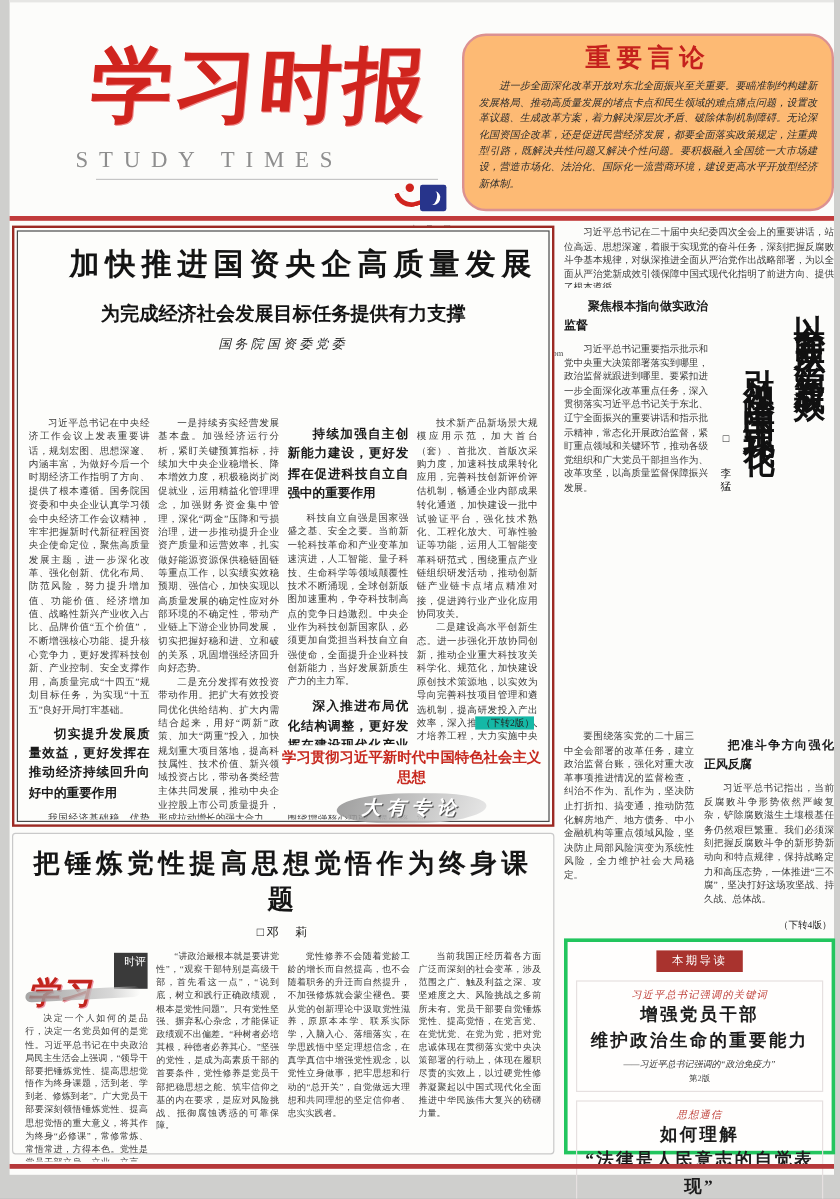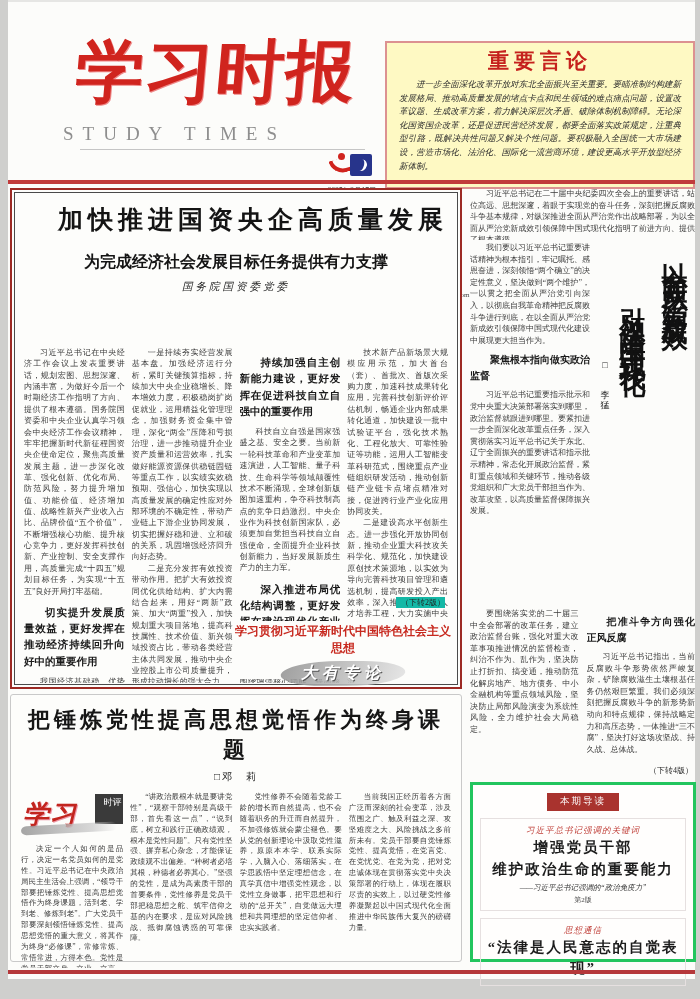--- a/index.html
+++ b/index.html
@@ -10,22 +10,22 @@
 
   
   .brand { position:absolute; left:55px; top:24px; width:306px; text-align:center;
            font-family:"DejaVu Sans",sans-serif; font-weight:bold; font-size:68px; line-height:1.35;
            color:#d0241e; transform:skewX(-5deg); letter-spacing:2px; text-shadow:1px 1px 0 #e88; }
   .brand-en { position:absolute; left:55px; top:121px; width:306px; text-align:left;
               font-size:19px; letter-spacing:9px; color:#8e8e8e; }
   .masthead-line { position:absolute; left:72px; top:147px; width:285px; border-top:1px solid #c5c5c5; }
 
   
-  .quotes { position:absolute; left:377px; top:39px; width:310px; height:148px;
-            border:2px solid #dc9191; border-radius:0; padding:4px 12px 0; background:#fef9c3; }
+  .quotes { position:absolute; left:377px; top:26px; width:310px; height:148px;
+            border:2px solid #dc9191; border-radius:20px; padding:4px 12px 0; background:#fdba74; }
   .quotes-title { text-align:center; color:#c5211d; font-weight:bold; font-size:21px; letter-spacing:5px;
                   font-family:"DejaVu Sans",sans-serif; }
   .quotes-body { margin-top:3px; font-size:8.5px; line-height:1.6; text-align:justify; text-indent:2em;
                  color:#2c2c2c; font-style:italic; }
 
   
   .infobar { position:absolute; left:4px; top:151px; width:680px; height:26px; display:flex; align-items:center; gap:7px;flex-direction:column; }
   .paperlogo { width:46px; height:26px; position:relative; flex:none; }
   .pl-square { position:absolute; right:3px; top:1px; width:22px; height:22px; background:#27348b; border-radius:2px; }
   .pl-white  { position:absolute; right:8px; top:6px; width:11px; height:12px; border-right:3px solid #fff;
@@ -89,21 +89,21 @@
   .d-page { font-size:7px; color:#444; margin-top:2px; }
 
   
   .botbox { position:absolute; left:2px; top:692px; width:452px; height:268px; border:1px solid #c9c9c9;
             border-radius:3px; padding:10px 10px 8px; background:#fdfdfb; }
   .b-h1 { text-align:center; font-size:22px; font-weight:bold; letter-spacing:4px; color:#161616; }
   .b-byline { text-align:center; font-size:10px; margin-top:5px; letter-spacing:2px; color:#222; }
   .b-cols { display:flex; gap:7px; margin-top:8px; height:176px; }
   .b-col { flex:1; overflow:hidden; font-size:7.5px; line-height:1.45; text-align:justify; color:#3b3b3b; }
   .b-logo { position:relative; height:48px; margin-bottom:4px; }
-  .bl-zh { position:absolute; left:2px; top:4px; font-family:"DejaVu Sans",sans-serif; font-weight:bold;
+  .bl-zh { position:absolute; left:2px; top:18px; font-family:"DejaVu Sans",sans-serif; font-weight:bold;
            font-style:italic; font-size:26px; color:#c2251e; letter-spacing:1px; text-shadow:1px 1px 0 #e9a; }
   .bl-swash { position:absolute; left:0; top:32px; width:96px; height:9px;
               background:linear-gradient(90deg,#8f8f8f,#cfcfcf 75%,rgba(207,207,207,0)); border-radius:6px/5px;
               transform:rotate(-3deg); opacity:.8; }
   .bl-tag { position:absolute; left:74px; top:2px; width:35px; height:30px; background:#3a3a3a; color:#fff;
             font-size:9px; line-height:1.25; text-align:center; padding-top:3px; font-family:"DejaVu Sans",sans-serif; }
   .botrule { position:absolute; left:0; top:968px; width:687px; height:4px; background:#b5383a; }
 </style>
 </head>
 <body>
@@ -176,21 +176,20 @@
           </div>
         </div>
       </div>
     </div>
 
     <div class="rtop rcol">
       <p>习近平总书记在二十届中央纪委四次全会上的重要讲话，站位高远、思想深邃，着眼于实现党的奋斗任务，深刻把握反腐败斗争基本规律，对纵深推进全面从严治党作出战略部署，为以全面从严治党新成效引领保障中国式现代化指明了前进方向、提供了根本遵循。</p>
     </div>
     <div class="rmid">
       <div class="r-col1 rcol">
-        <p>我们要以习近平总书记重要讲话精神为根本指引，牢记嘱托、感恩奋进，深刻领悟“两个确立”的决定性意义，坚决做到“两个维护”，一以贯之把全面从严治党引向深入，以彻底自我革命精神把反腐败斗争进行到底，在以全面从严治党新成效引领保障中国式现代化建设中展现更大担当作为。</p>
         <div class="r-sub">聚焦根本指向做实政治监督</div>
         <p>习近平总书记重要指示批示和党中央重大决策部署落实到哪里，政治监督就跟进到哪里。要紧扣进一步全面深化改革重点任务，深入贯彻落实习近平总书记关于东北、辽宁全面振兴的重要讲话和指示批示精神，常态化开展政治监督，紧盯重点领域和关键环节，推动各级党组织和广大党员干部担当作为、改革攻坚，以高质量监督保障振兴发展。</p>
       </div>
       <div class="r-author">□ 李 猛</div>
       <div class="r-head">
         <span class="v1">以全面从严治党新成效</span>
         <span class="v2">引领保障中国式现代化</span>
       </div>
     </div>
     <div class="rlow">
@@ -208,20 +207,21 @@
       <div class="digest-badge">本期导读</div>
       <div class="digest-item">
         <div class="d-kicker">习近平总书记强调的关键词</div>
         <div class="d-title">增强党员干部</div>
         <div class="d-title">维护政治生命的重要能力</div>
         <div class="d-sub">——习近平总书记强调的“政治免疫力”</div>
         <div class="d-page">第2版</div>
       </div>
       <div class="digest-item">
         <div class="d-kicker">思想通信</div>
+        <div class="d-title">如何理解</div>
         <div class="d-title">“法律是人民意志的自觉表现”</div>
 
       </div>
     </div>
 
     <div class="botbox">
       <div class="b-h1">把锤炼党性提高思想觉悟作为终身课题</div>
       <div class="b-byline">□邓　莉</div>
       <div class="b-cols">
         <div class="b-col">

